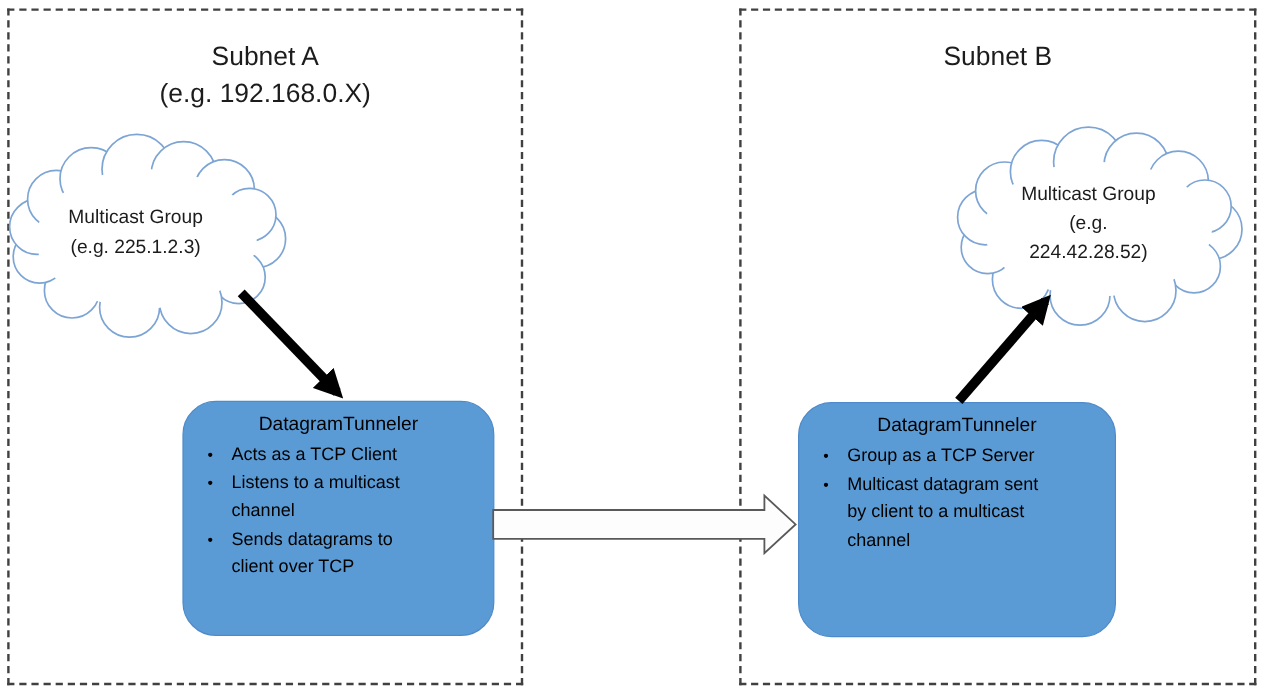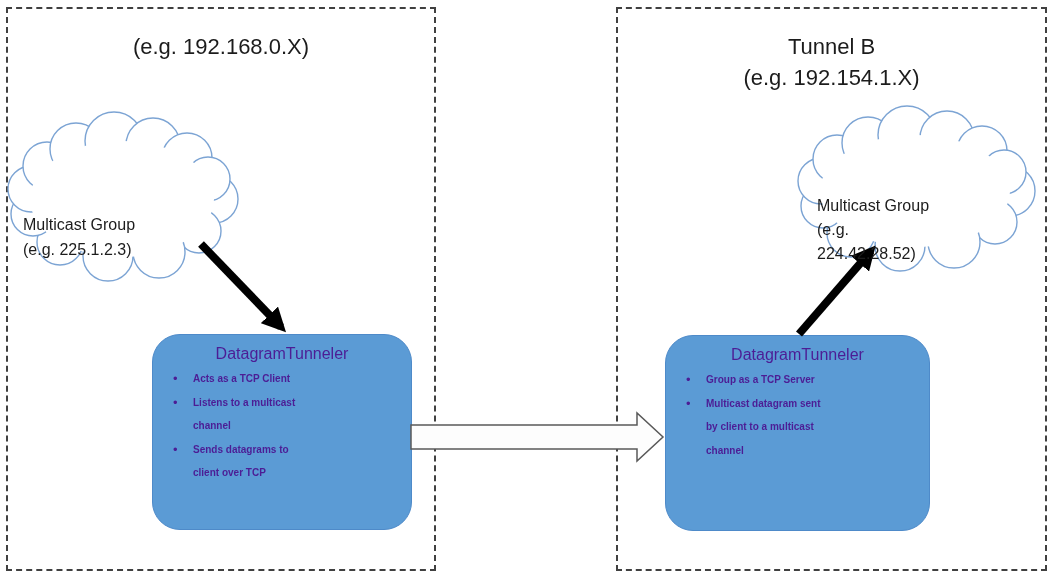--- a/index.html
+++ b/index.html
@@ -27,82 +27,81 @@
     font-size: 22px;
     line-height: 31px;
     color: #1c1c1c;
   }
   .node {
     position: absolute;
     background: #5B9BD5;
     border: 1px solid #4E8AC9;
     border-radius: 28px;
     box-sizing: border-box;
-    color: #4c1d95;
+    color: #000000;
   }
   .node.client { left: 152px; top: 334px; width: 260px; height: 196px; }
   .node.server { left: 665px; top: 335px; width: 265px; height: 196px; }
   .node-title {
     padding-top: 7px;
     text-align: center;
     font-size: 16px;
     line-height: 23px;
   }
   .bullets { padding: 2px 10px 0 20px; }
   .bullet-row { display: flex; align-items: flex-start; }
   .bullet-row .dot {
     flex: 0 0 20px;
     font-size: 13px;
     line-height: 23.5px;
   }
   .bullet-row .btext {
     flex: 1 1 auto;
-    font-size: 10px;
+    font-size: 15px;
     line-height: 23.5px;
     white-space: pre-line;
-    font-weight: bold;
   }
   .overlay-svg {
     position: absolute;
     left: 0; top: 0;
     pointer-events: none;
   }
   .cloud-label {
     position: absolute;
+    text-align: center;
     font-size: 16px;
     color: #1c1c1c;
     white-space: pre-line;
-    margin-top: 43px;
   }
   .cloud-label.a { left: 23px; top: 169px; width: 180px; line-height: 25px; }
   .cloud-label.b { left: 817px; top: 151px; width: 180px; line-height: 24px; }
   .tunnel-label {
     position: absolute;
     left: 430px; top: 426px; width: 190px;
     text-align: center;
     font-size: 17px;
     line-height: 22px;
     color: #141414;
   }
 </style>
 </head>
 <body>
 
 <div class="canvas">
 
   <div class="subnet-box a">
     <div class="subnet-title">
+      <div>Subnet A</div>
       <div>(e.g. 192.168.0.X)</div>
     </div>
   </div>
 
   <div class="subnet-box b">
     <div class="subnet-title">
-      <div>Tunnel B</div>
-      <div>(e.g. 192.154.1.X)</div>
+      <div>Subnet B</div>
     </div>
   </div>
 
   <div class="node client">
     <div class="node-title">
       <div>DatagramTunneler</div>
     </div>
     <div class="bullets">
       <div class="bullet-row">
         <span class="dot">•</span>

